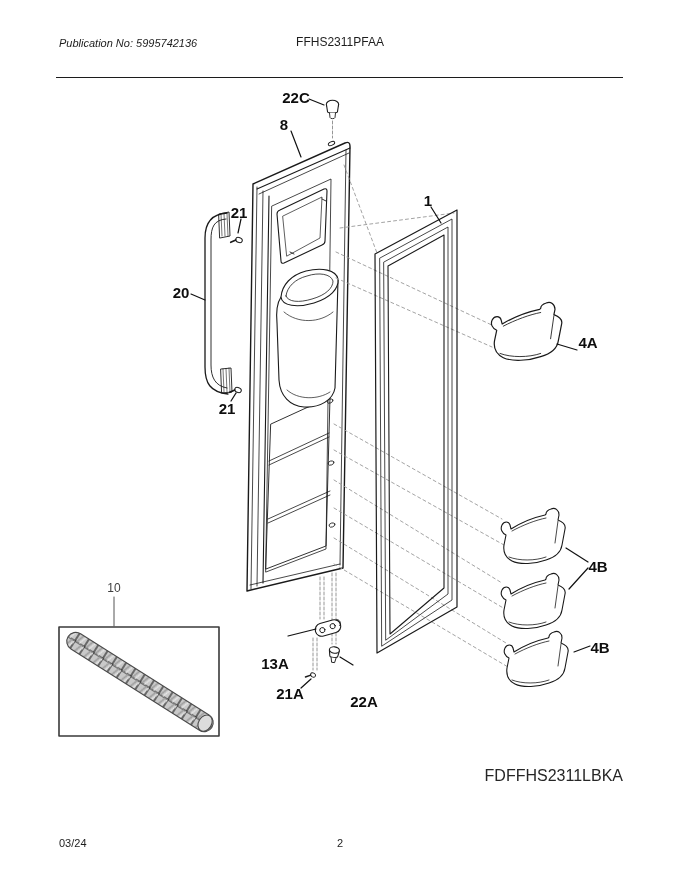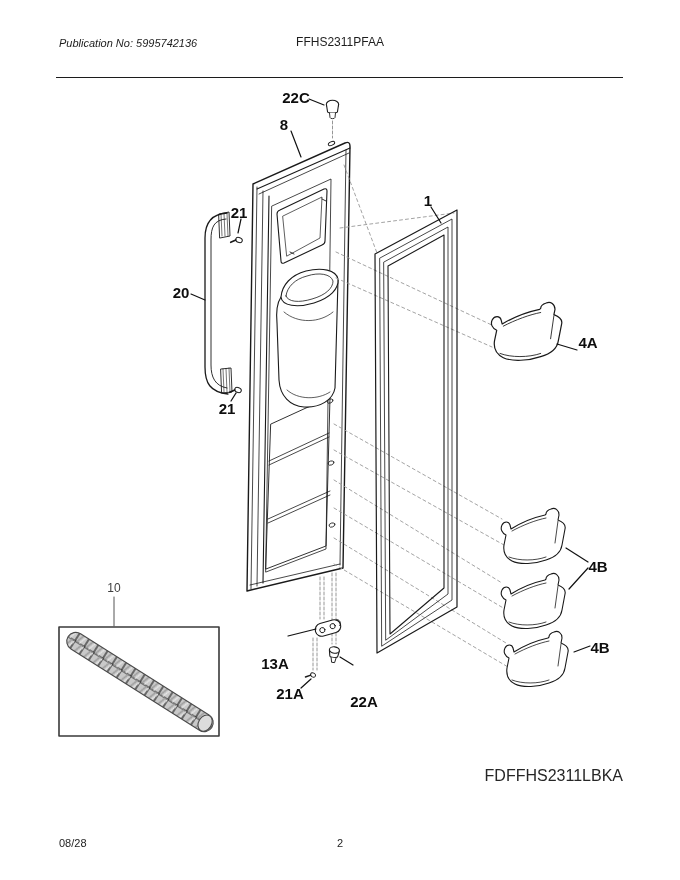--- a/index.html
+++ b/index.html
@@ -190,15 +190,15 @@
       <div class="plabel" style="left: 588px; top: 342px;">4A</div>
       <div class="plabel" style="left: 598px; top: 566px;">4B</div>
       <div class="plabel" style="left: 600px; top: 647px;">4B</div>
       <div class="plabel reg" style="left: 114px; top: 588px;">10</div>
       <div class="plabel" style="left: 275px; top: 663px;">13A</div>
       <div class="plabel" style="left: 364px; top: 668px; margin-top: 33px;">22A</div>
       <div class="plabel" style="left: 290px; top: 693px;">21A</div>
     </div>
 
   <div class="ftr-code">FDFFHS2311LBKA</div>
-  <div class="ftr-date">08/28</div>
+  <div class="ftr-date">03/24</div>
   <div class="ftr-page">2</div>
 </div>
 
 </body></html>

